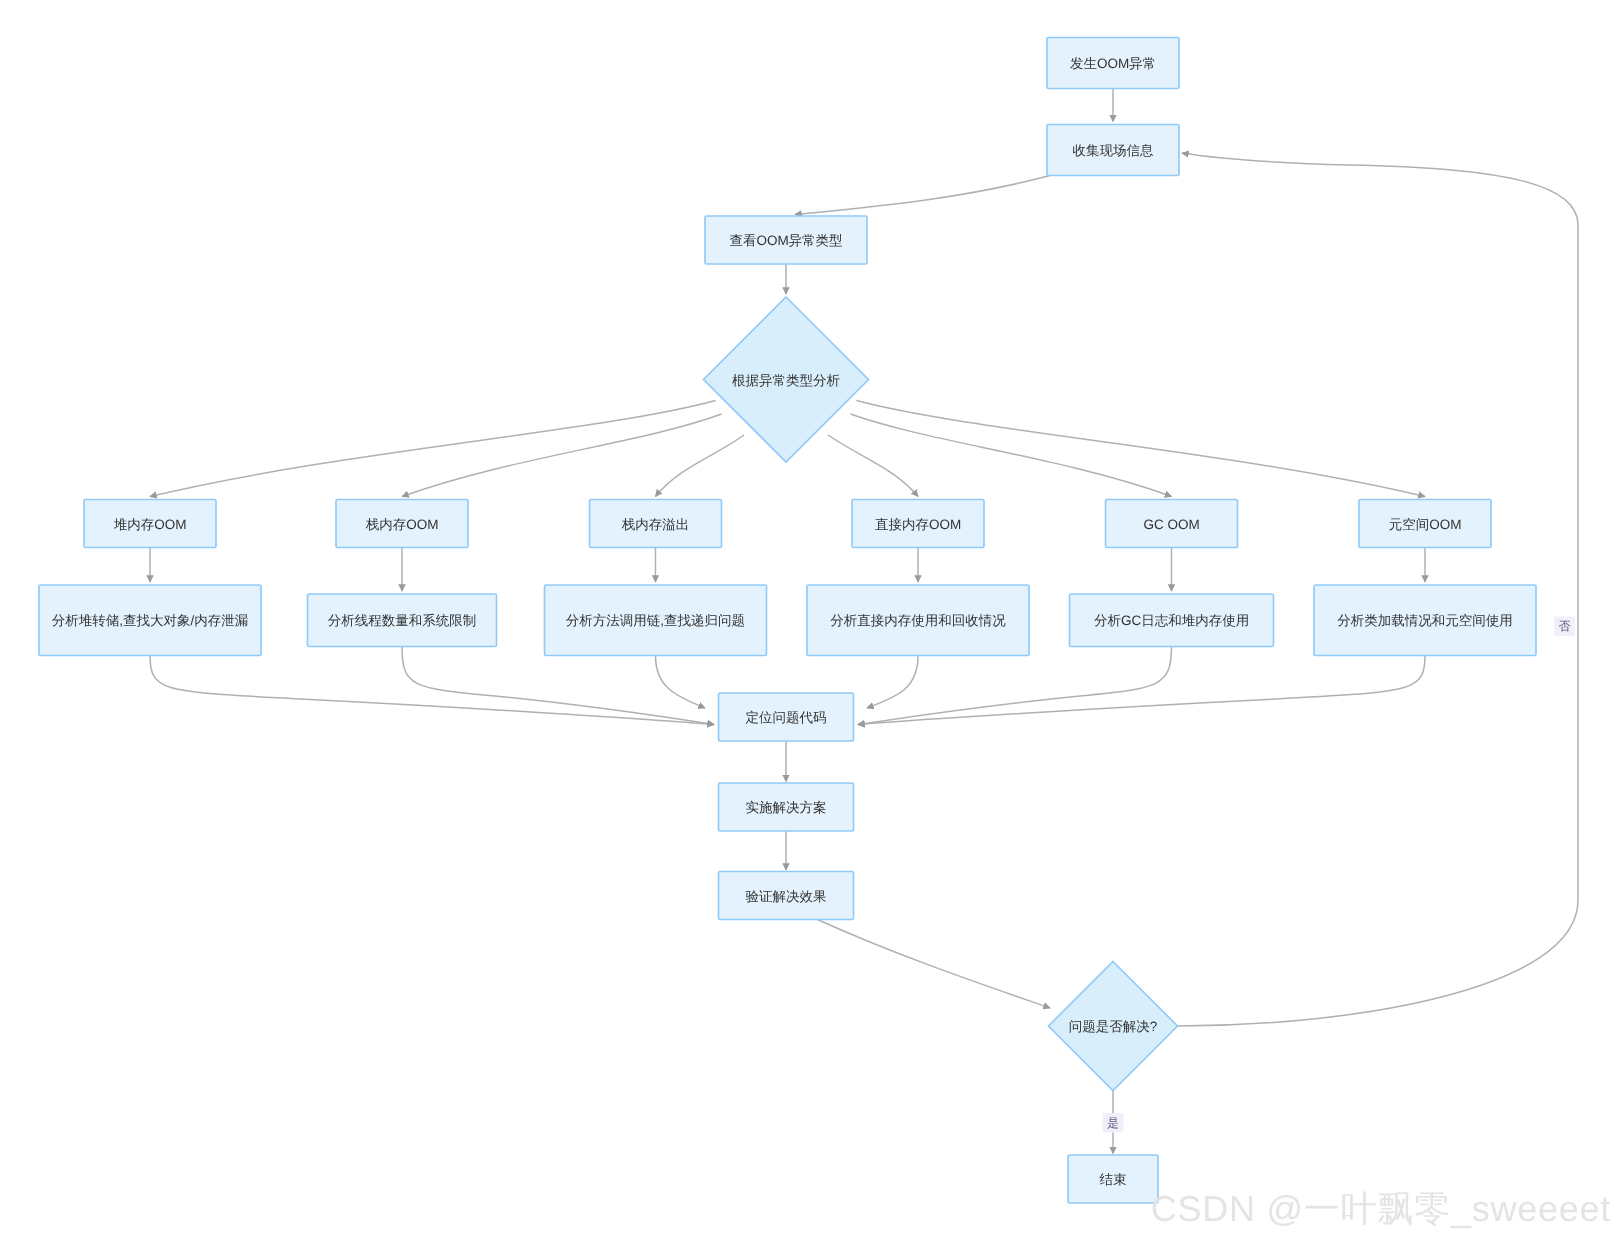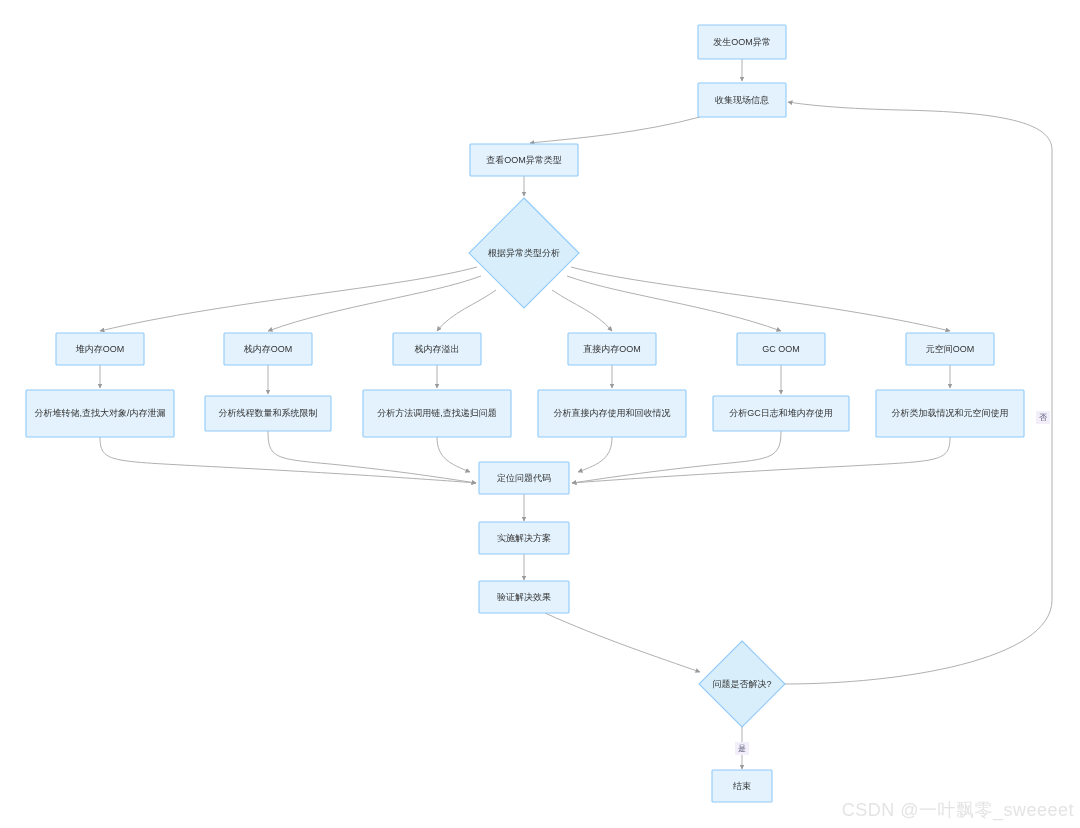--- a/index.html
+++ b/index.html
@@ -51,21 +51,21 @@
     dominant-baseline: middle;
   }
   .edge-label-bg {
     fill: #f3effa;
   }
   .watermark {
     position: absolute;
     right: 6px;
     bottom: 6px;
     font-family: "Liberation Sans", "DejaVu Sans", sans-serif;
-    font-size: 18px;
+    font-size: 24px;
     color: #e4e4e4;
     letter-spacing: 0.5px;
     white-space: nowrap;
     user-select: none;
   }
 </style>
 </head>
 <body>
 
 <svg id="diagram" viewBox="0 0 1080 828">

